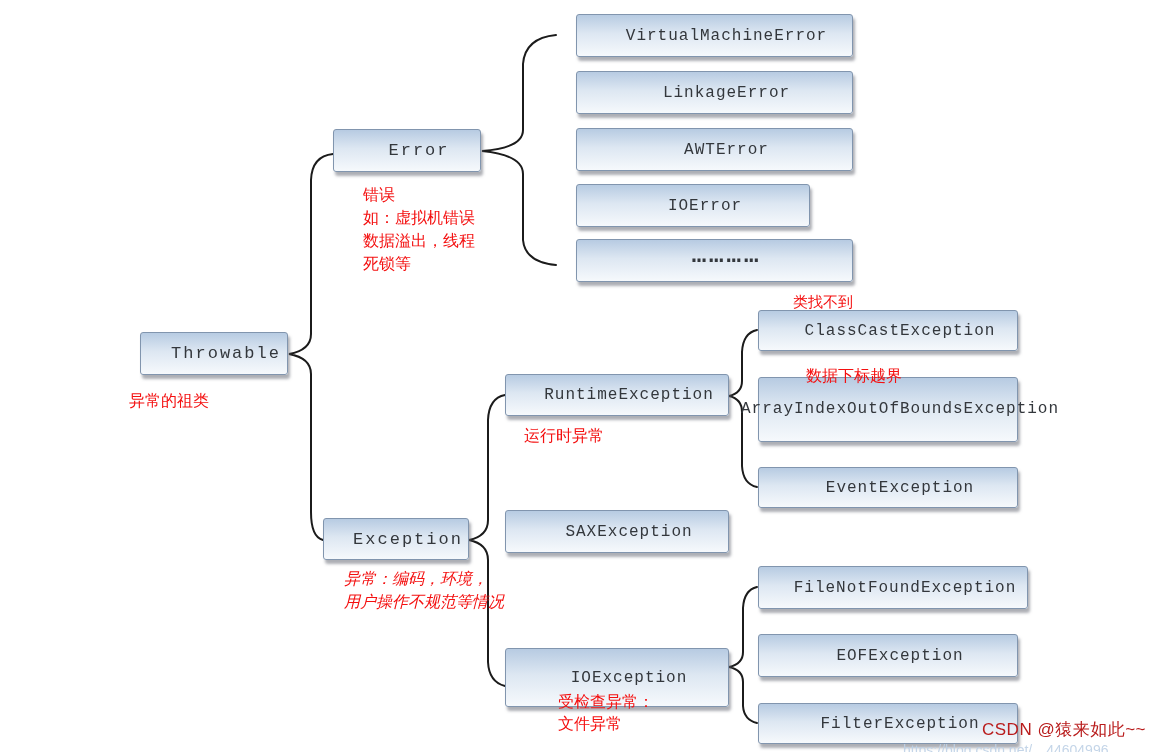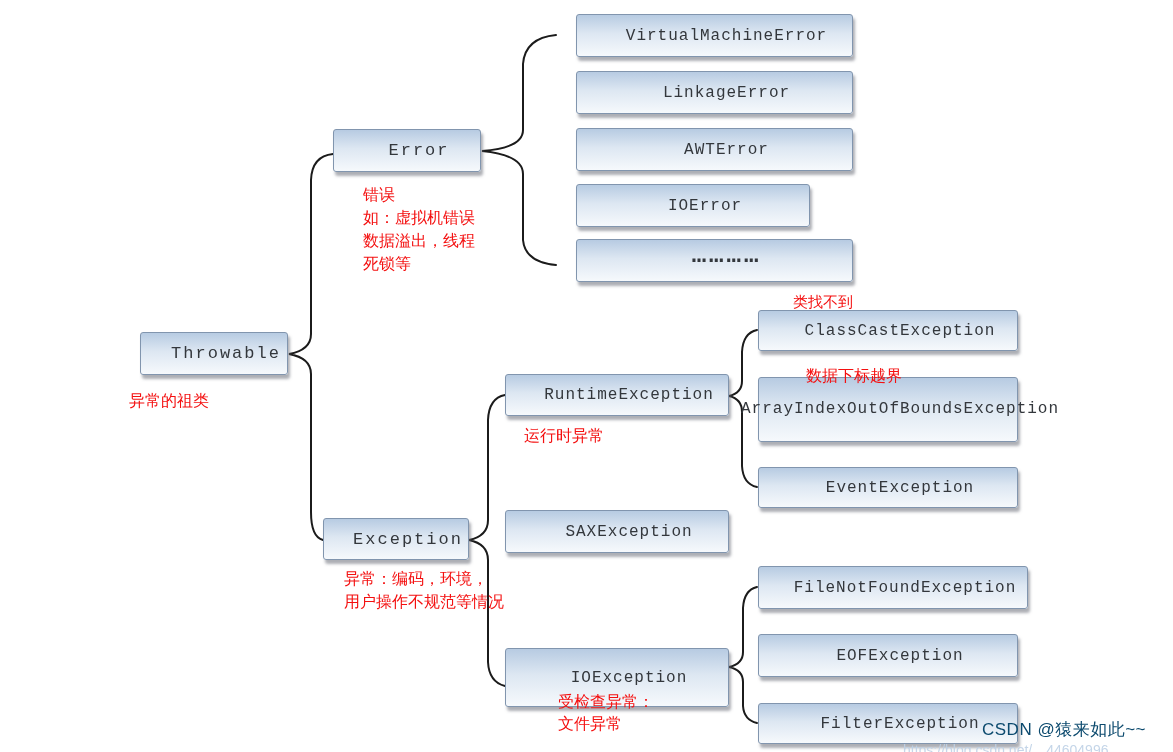--- a/index.html
+++ b/index.html
@@ -19,21 +19,21 @@
   }
   .node.big{font-size:17px;letter-spacing:2px;}
   .node.small{font-size:16px;letter-spacing:1px;}
   .node.twoline{flex-direction:row;line-height:27px;}
   .node.dots{font-size:24px;font-weight:bold;letter-spacing:3px;padding-bottom:10px;}
   .note{
     position:absolute;color:#f41010;font-size:16px;line-height:23px;
     font-family:"DejaVu Sans","Liberation Sans",sans-serif;white-space:nowrap;z-index:3;
   }
   .wm{
-    position:absolute;left:982px;top:718px;color:#0c4a6e;font-size:17px;
+    position:absolute;left:982px;top:718px;color:#b91c1c;font-size:17px;
     letter-spacing:.5px;white-space:nowrap;z-index:4;
   }
   .wm-link{
     position:absolute;left:903px;top:742px;color:#bed1e6;font-size:14px;
     filter:blur(.6px);opacity:.9;white-space:nowrap;z-index:4;
   }
 </style>
 </head>
 <body>
 
@@ -58,21 +58,21 @@
     <div>死锁等</div>
   </div>
 
   <div class="node small" style="left:576px;top:14px;width:277px;height:43px;">VirtualMachineError</div>
   <div class="node small" style="left:576px;top:71px;width:277px;height:43px;">LinkageError</div>
   <div class="node small" style="left:576px;top:128px;width:277px;height:43px;">AWTError</div>
   <div class="node small" style="left:576px;top:184px;width:234px;height:43px;">IOError</div>
   <div class="node small dots" style="left:576px;top:239px;width:277px;height:43px;">…………</div>
 
   <div class="node big" style="left:323px;top:518px;width:146px;height:42px;">Exception</div>
-  <div class="note" style="left:344px;top:567px;">
+  <div class="note" style="left:344px;top:567px;font-style:italic;">
     <div>异常：编码，环境，</div>
     <div>用户操作不规范等情况</div>
   </div>
 
   <div class="node small" style="left:505px;top:374px;width:224px;height:42px;">RuntimeException</div>
   <div class="note" style="left:524px;top:424px;">运行时异常</div>
 
   <div class="node small" style="left:505px;top:510px;width:224px;height:43px;">SAXException</div>
 
   <div class="node small" style="left:505px;top:648px;width:224px;height:59px;">IOException</div>

